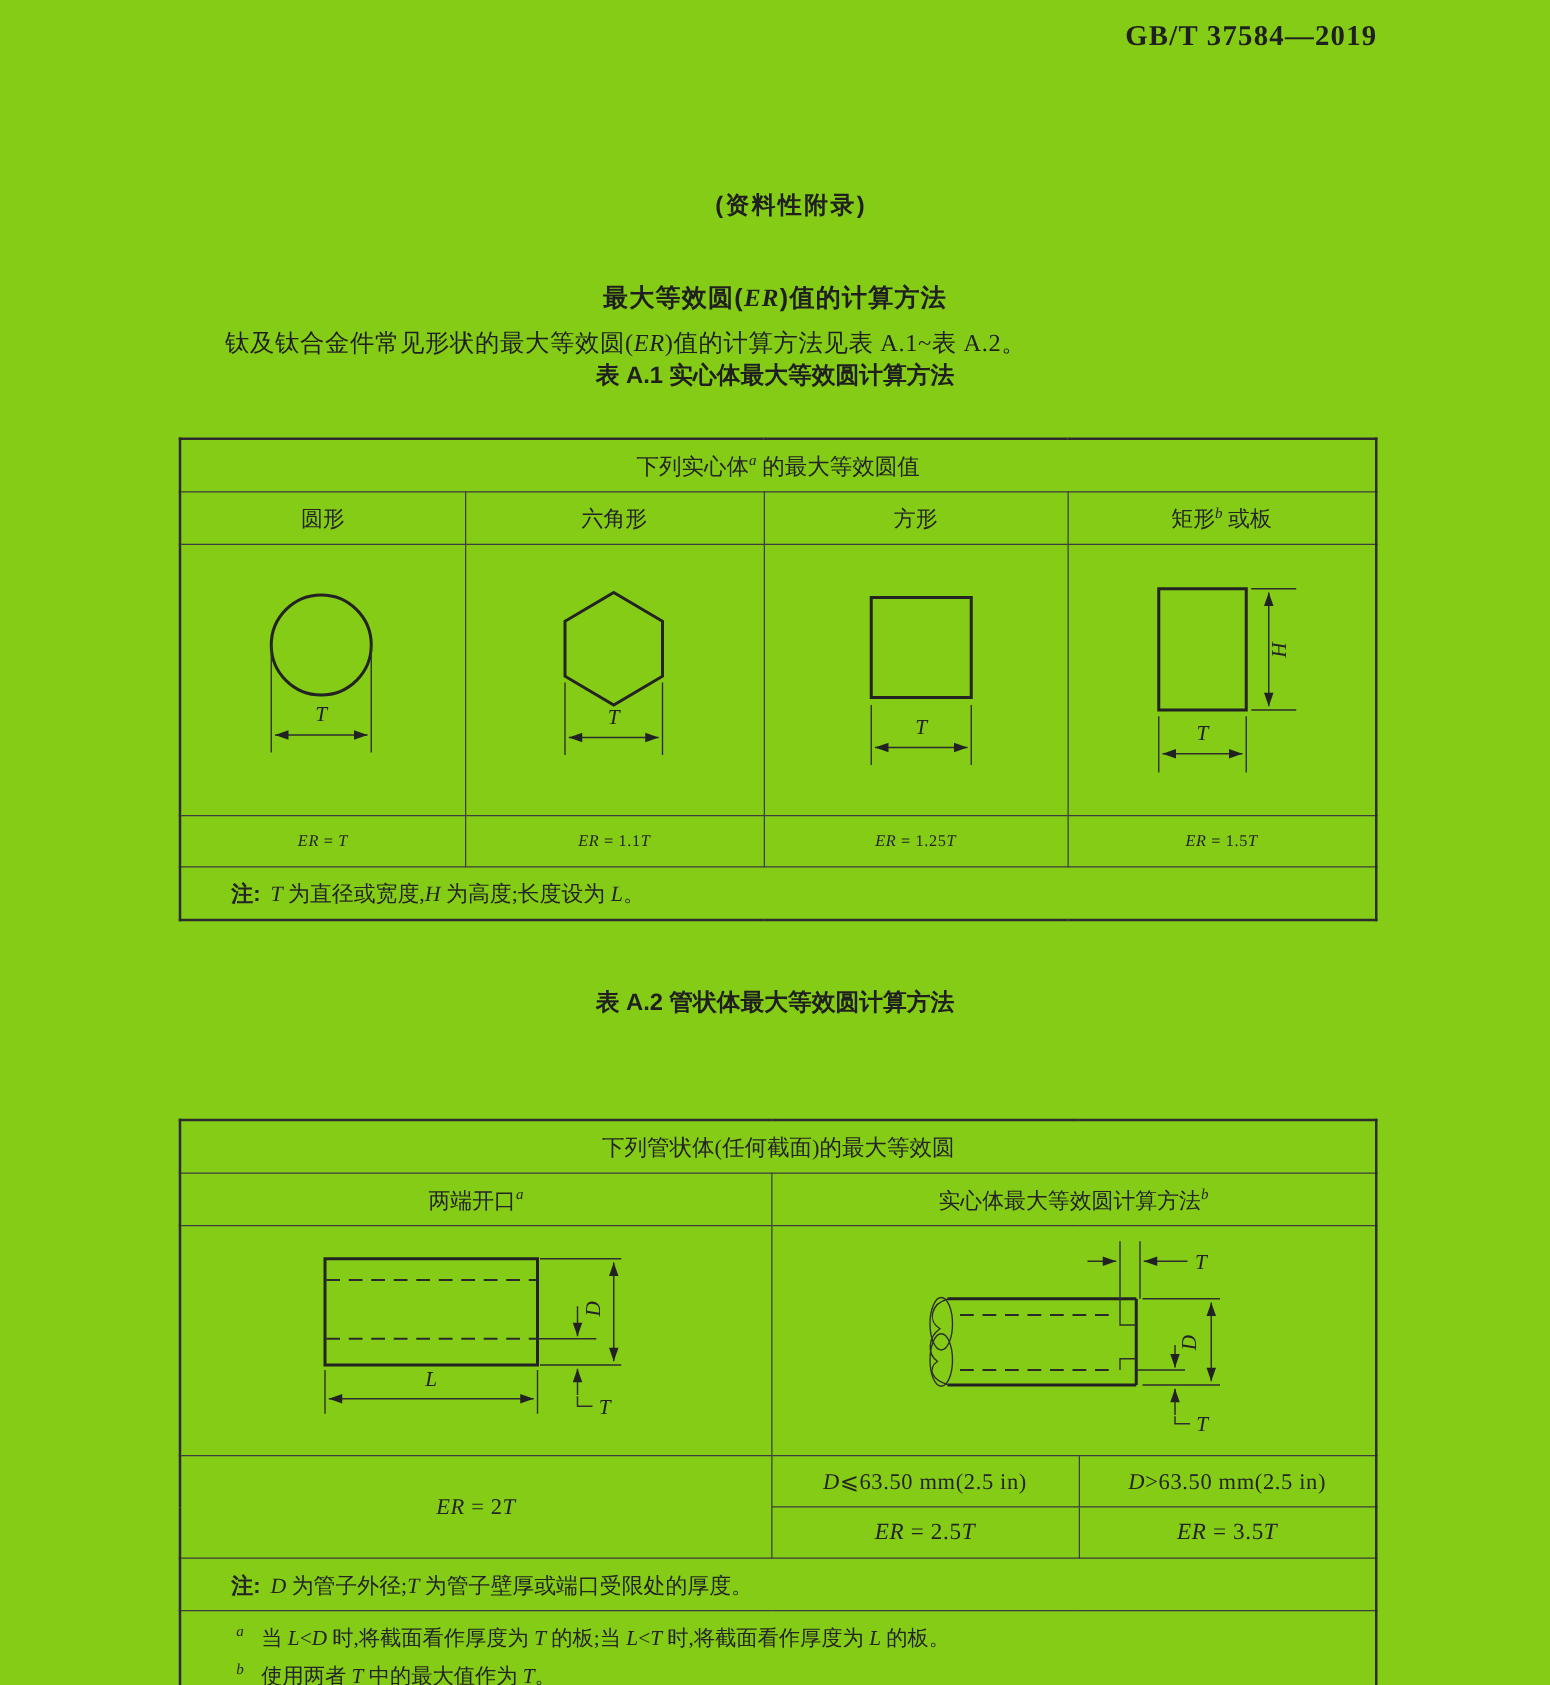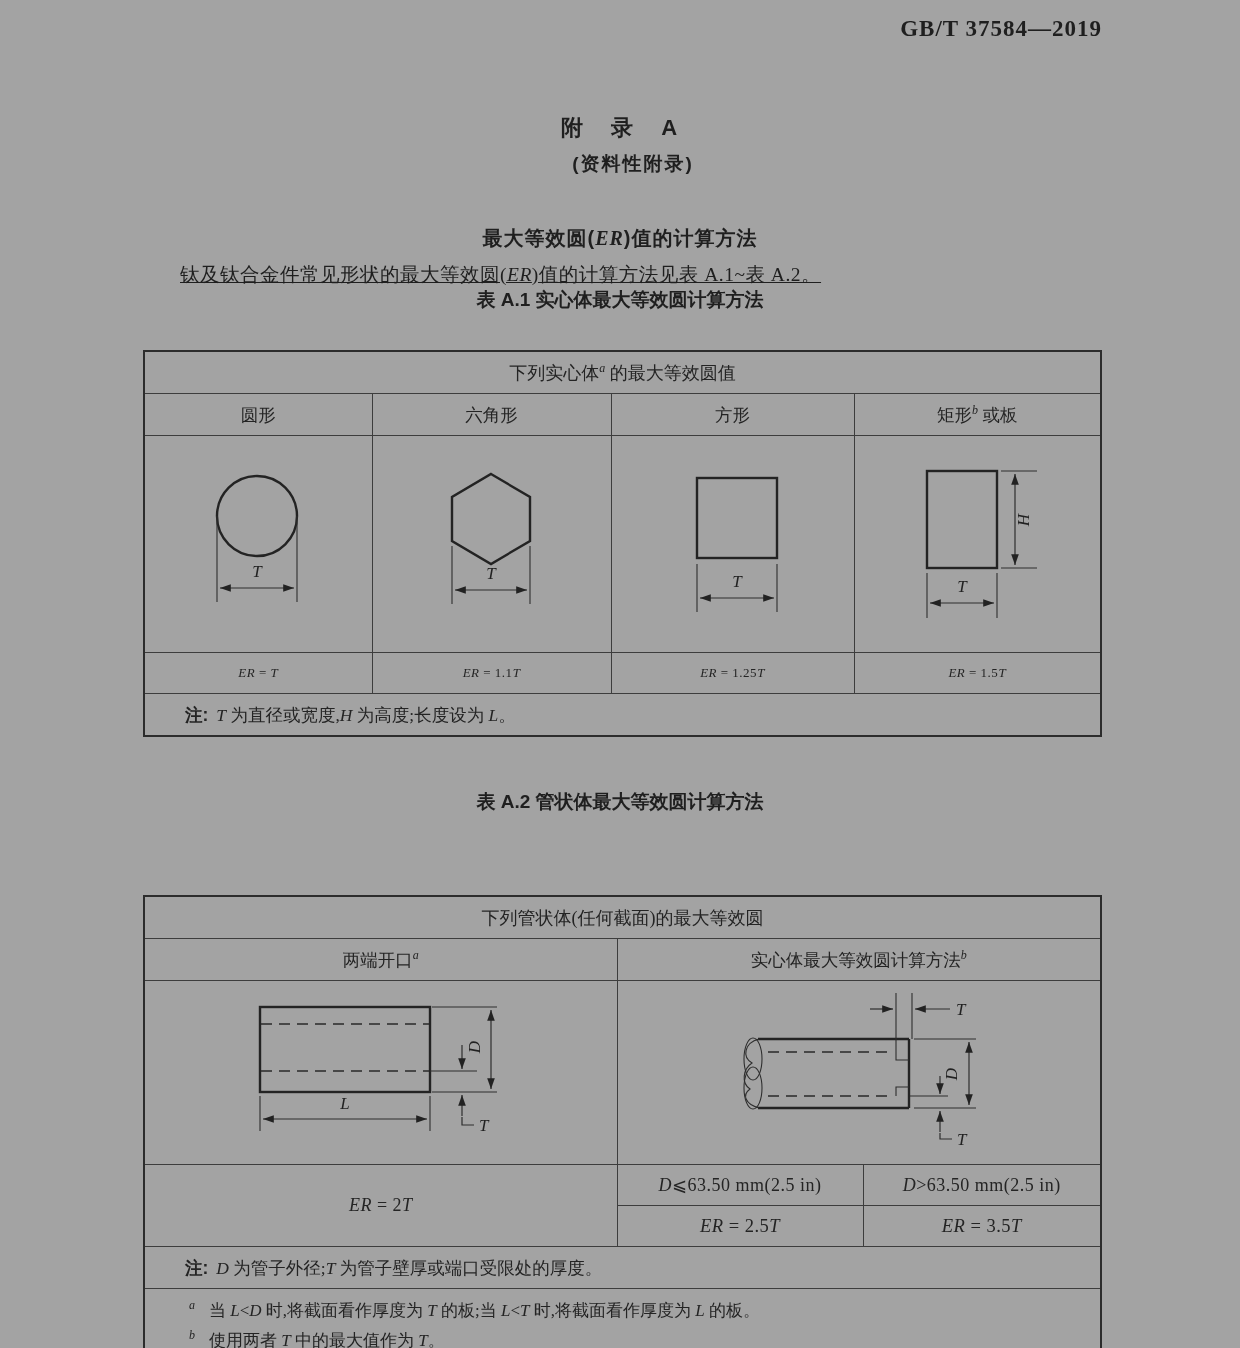--- a/index.html
+++ b/index.html
@@ -1,35 +1,35 @@
 <!DOCTYPE html>
 <html><head>
 <meta charset="utf-8">
 <style>
   html,body{margin:0;padding:0;background:#d9d9d9;}
   .page{
-    position:relative;width:1240px;height:1348px;background:#a3a3a3;
+    position:relative;width:1240px;height:1348px;background:#84cc16;
     font-family:"Liberation Serif","DejaVu Serif",serif;color:#1f1f1f;overflow:hidden;
   }
   .doc-header{
     position:absolute;top:16px;right:138px;
     font-family:"Liberation Serif","DejaVu Serif",serif;
     font-weight:bold;font-size:23px;letter-spacing:1px;
   }
   .t1{position:absolute;top:113px;left:0;width:100%;text-align:center;
       font-family:"Liberation Sans","DejaVu Sans",sans-serif;font-weight:bold;
       font-size:22px;word-spacing:18px;letter-spacing:2px;}
   .t2{position:absolute;top:151px;left:0;width:100%;text-align:center;
       font-family:"Liberation Sans","DejaVu Sans",sans-serif;font-weight:bold;
       font-size:19px;letter-spacing:2px;padding-left:13px;}
   .t3{position:absolute;top:185px;left:0;width:100%;text-align:center;
       font-family:"Liberation Sans","DejaVu Sans",sans-serif;font-weight:bold;
       font-size:20px;letter-spacing:1px;margin-top:40px;}
   .intro{position:absolute;top:241px;left:143px;width:960px;font-size:19.5px;
-      text-indent:37px;letter-spacing:0.5px;text-decoration:underline;}
+      text-indent:37px;letter-spacing:0.5px;}
   .tbl-caption{position:absolute;left:0;width:100%;text-align:center;
       font-family:"Liberation Sans","DejaVu Sans",sans-serif;font-weight:bold;font-size:19px;}
   .cap-a1{top:287px;} .cap-a2{top:789px;}
   .tbl-caption .cap-label{margin-right:5px;}
 
   table.std{position:absolute;left:143px;width:957px;border-collapse:collapse;
       table-layout:fixed;font-size:17.5px;margin-top:14px;}
   table.std,table.std td{border:1px solid #3d3d3d;}
   table.std{border:2px solid #2c2c2c;}
   #tableA2{border-bottom:3px solid #737373;box-shadow:0 2px 0 #9a9a9a;}
@@ -69,21 +69,20 @@
     <marker id="arr" viewBox="0 0 12 12" refX="11.3" refY="6" markerWidth="10" markerHeight="10" orient="auto-start-reverse">
       <path d="M0.5,2.2 L11.3,6 L0.5,9.8 Z" fill="#222"></path>
     </marker>
   </defs>
 </svg>
 
 <div class="page">
 
   <div class="doc-header">GB/T 37584—2019</div>
 
-  <div class="t1">附 录 A</div>
   <div class="t2">(资料性附录)</div>
   <div class="t3"><span>最大等效圆(</span><span class="v">ER</span><span>)值的计算方法</span></div>
 
   <p class="intro"><span>钛及钛合金件常见形状的最大等效圆(</span><span class="v">ER</span><span>)值的计算方法见表 A.1~表 A.2。</span></p>
 
   <div class="tbl-caption cap-a1"><span class="cap-label">表 A.1</span><span>实心体最大等效圆计算方法</span></div>
 
   <table class="std" id="tableA1" style="top:336px;">
     <colgroup>
         <col style="width:228px">

